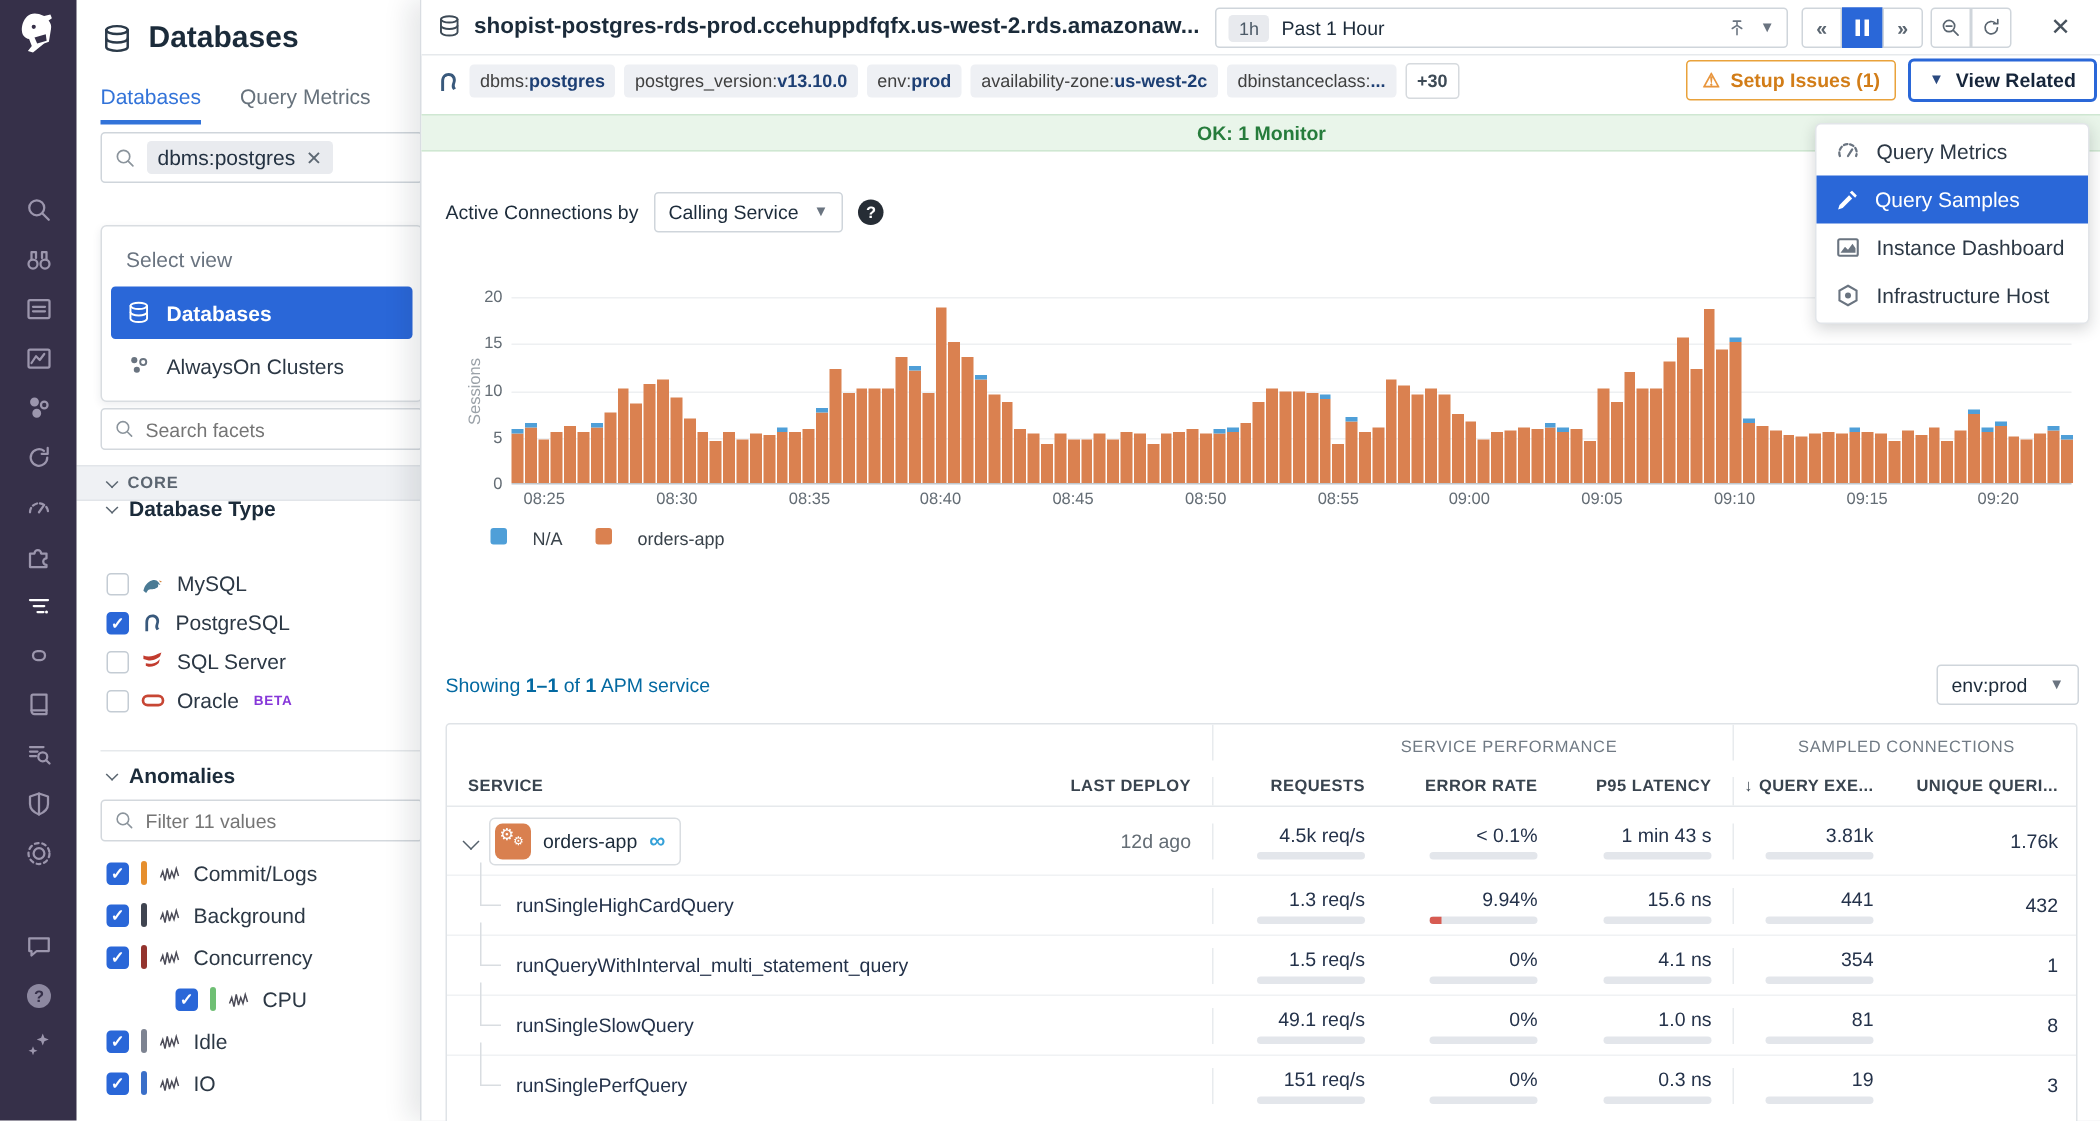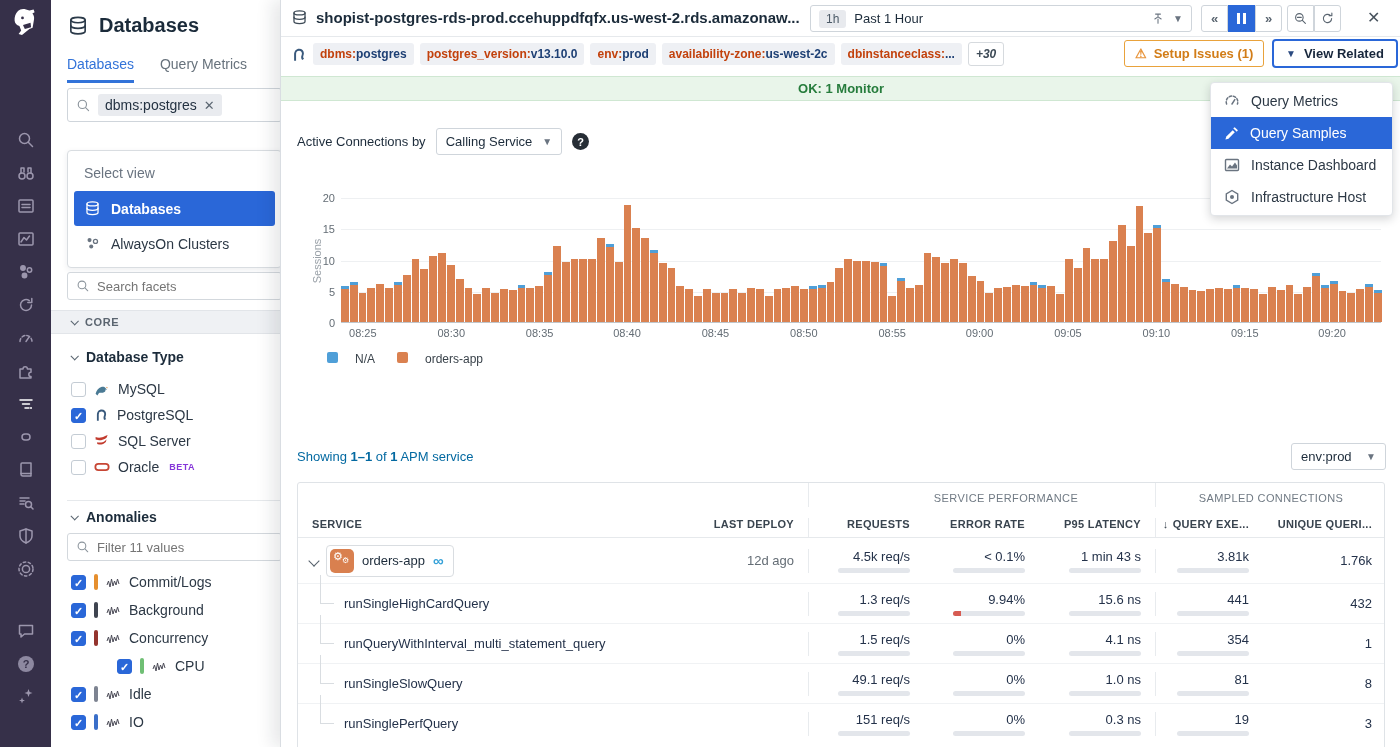--- a/index.html
+++ b/index.html
@@ -67,23 +67,23 @@
     font-size:13px; color:#5a6570; cursor:pointer; font-weight:700; }
   .ctl:first-child { border-radius:3px 0 0 3px; }
   .ctl:last-child { border-radius:0 3px 3px 0; }
   .ctl.active { background:#2a67d8; border-color:#2a67d8; }
   .pausebars { display:flex; gap:3px; }
   .pausebars i { display:block; width:3px; height:11px; background:#fff; }
   .closex { position:absolute; left:1086px; top:8px; font-size:16px; color:#47525d; cursor:pointer; }
 
   .tagsrow { position:absolute; left:10px; top:42px; display:flex; align-items:center; gap:6px; }
   .tpill { background:#eef0f4; border-radius:3px; font-size:12px; padding:4px 7px; white-space:nowrap; cursor:pointer; }
-  .tpill .k { color:#c2410c;font-weight:bold; }
+  .tpill .k { color:#404040; }
   .tpill .v { color:#1d3f74; font-weight:700; }
-  .tpill.more { color:#3d4a56; font-weight:700; background:#fff; border:1px solid #d6dade;font-style:italic; }
+  .tpill.more { color:#3d4a56; font-weight:700; background:#fff; border:1px solid #d6dade; }
   .setupbtn { position:absolute; left:843px; top:40px; height:27px; border:1px solid #e9a23b; border-radius:3px;
     display:flex; align-items:center; gap:7px; padding:0 10px; font-size:13px; font-weight:700; color:#d27d18; cursor:pointer; background:#fff; }
   .setupbtn .warn { color:#e8953c; font-size:13px; }
   .relatedbtn { position:absolute; left:991px; top:39px; height:29px; border:2px solid #2a67d8; border-radius:4px;
     display:flex; align-items:center; gap:8px; padding:0 12px; font-size:13px; font-weight:700; color:#17263b; cursor:pointer; background:#fff; }
   .relatedbtn .caret { font-size:10px; color:#2b4a80; }
 
   .okbar { position:absolute; left:0; top:76px; width:1120px; height:25px; background:#e9f5ea;
     border-top:1px solid #cfe7d2; border-bottom:1px solid #cfe7d2; display:flex; align-items:center; justify-content:center; }
   .okbar .t { font-size:13px; font-weight:700; color:#267c3c; }
@@ -336,21 +336,21 @@
         </svg>
       </span>
     <input placeholder="Search facets" style="">
   </div>
 
   <div class="core-bar">
     <span class="chev"></span>
     <span class="lbl">CORE</span>
   </div>
 
-  <div class="facet-head" style="left:20px; top:349px;">
+  <div class="facet-head" style="left:20px; top:331px;">
     <span class="chev"></span>
     <span class="lbl">Database Type</span>
   </div>
 
   <div class="fitem" style="top:381px;">
     <span class="cb"></span>
     <span>
         <svg width="16" height="14" viewBox="0 0 20 16">
           <path fill="#4a7a94" d="M2 14c1-4.5 3.5-7.5 7-8.6 2.6-.8 4.3-.1 5.4 1.4l1.8 2.4-2.2-.6c.6 1 .4 2.1-.4 2.8l-2.4 1.2c-2 .4-4.2-.4-5.4 1L4.3 16z"></path>
           <path fill="#d07b2e" d="M15.2 5.2l2.4 1.6-1.8.2z"></path>

